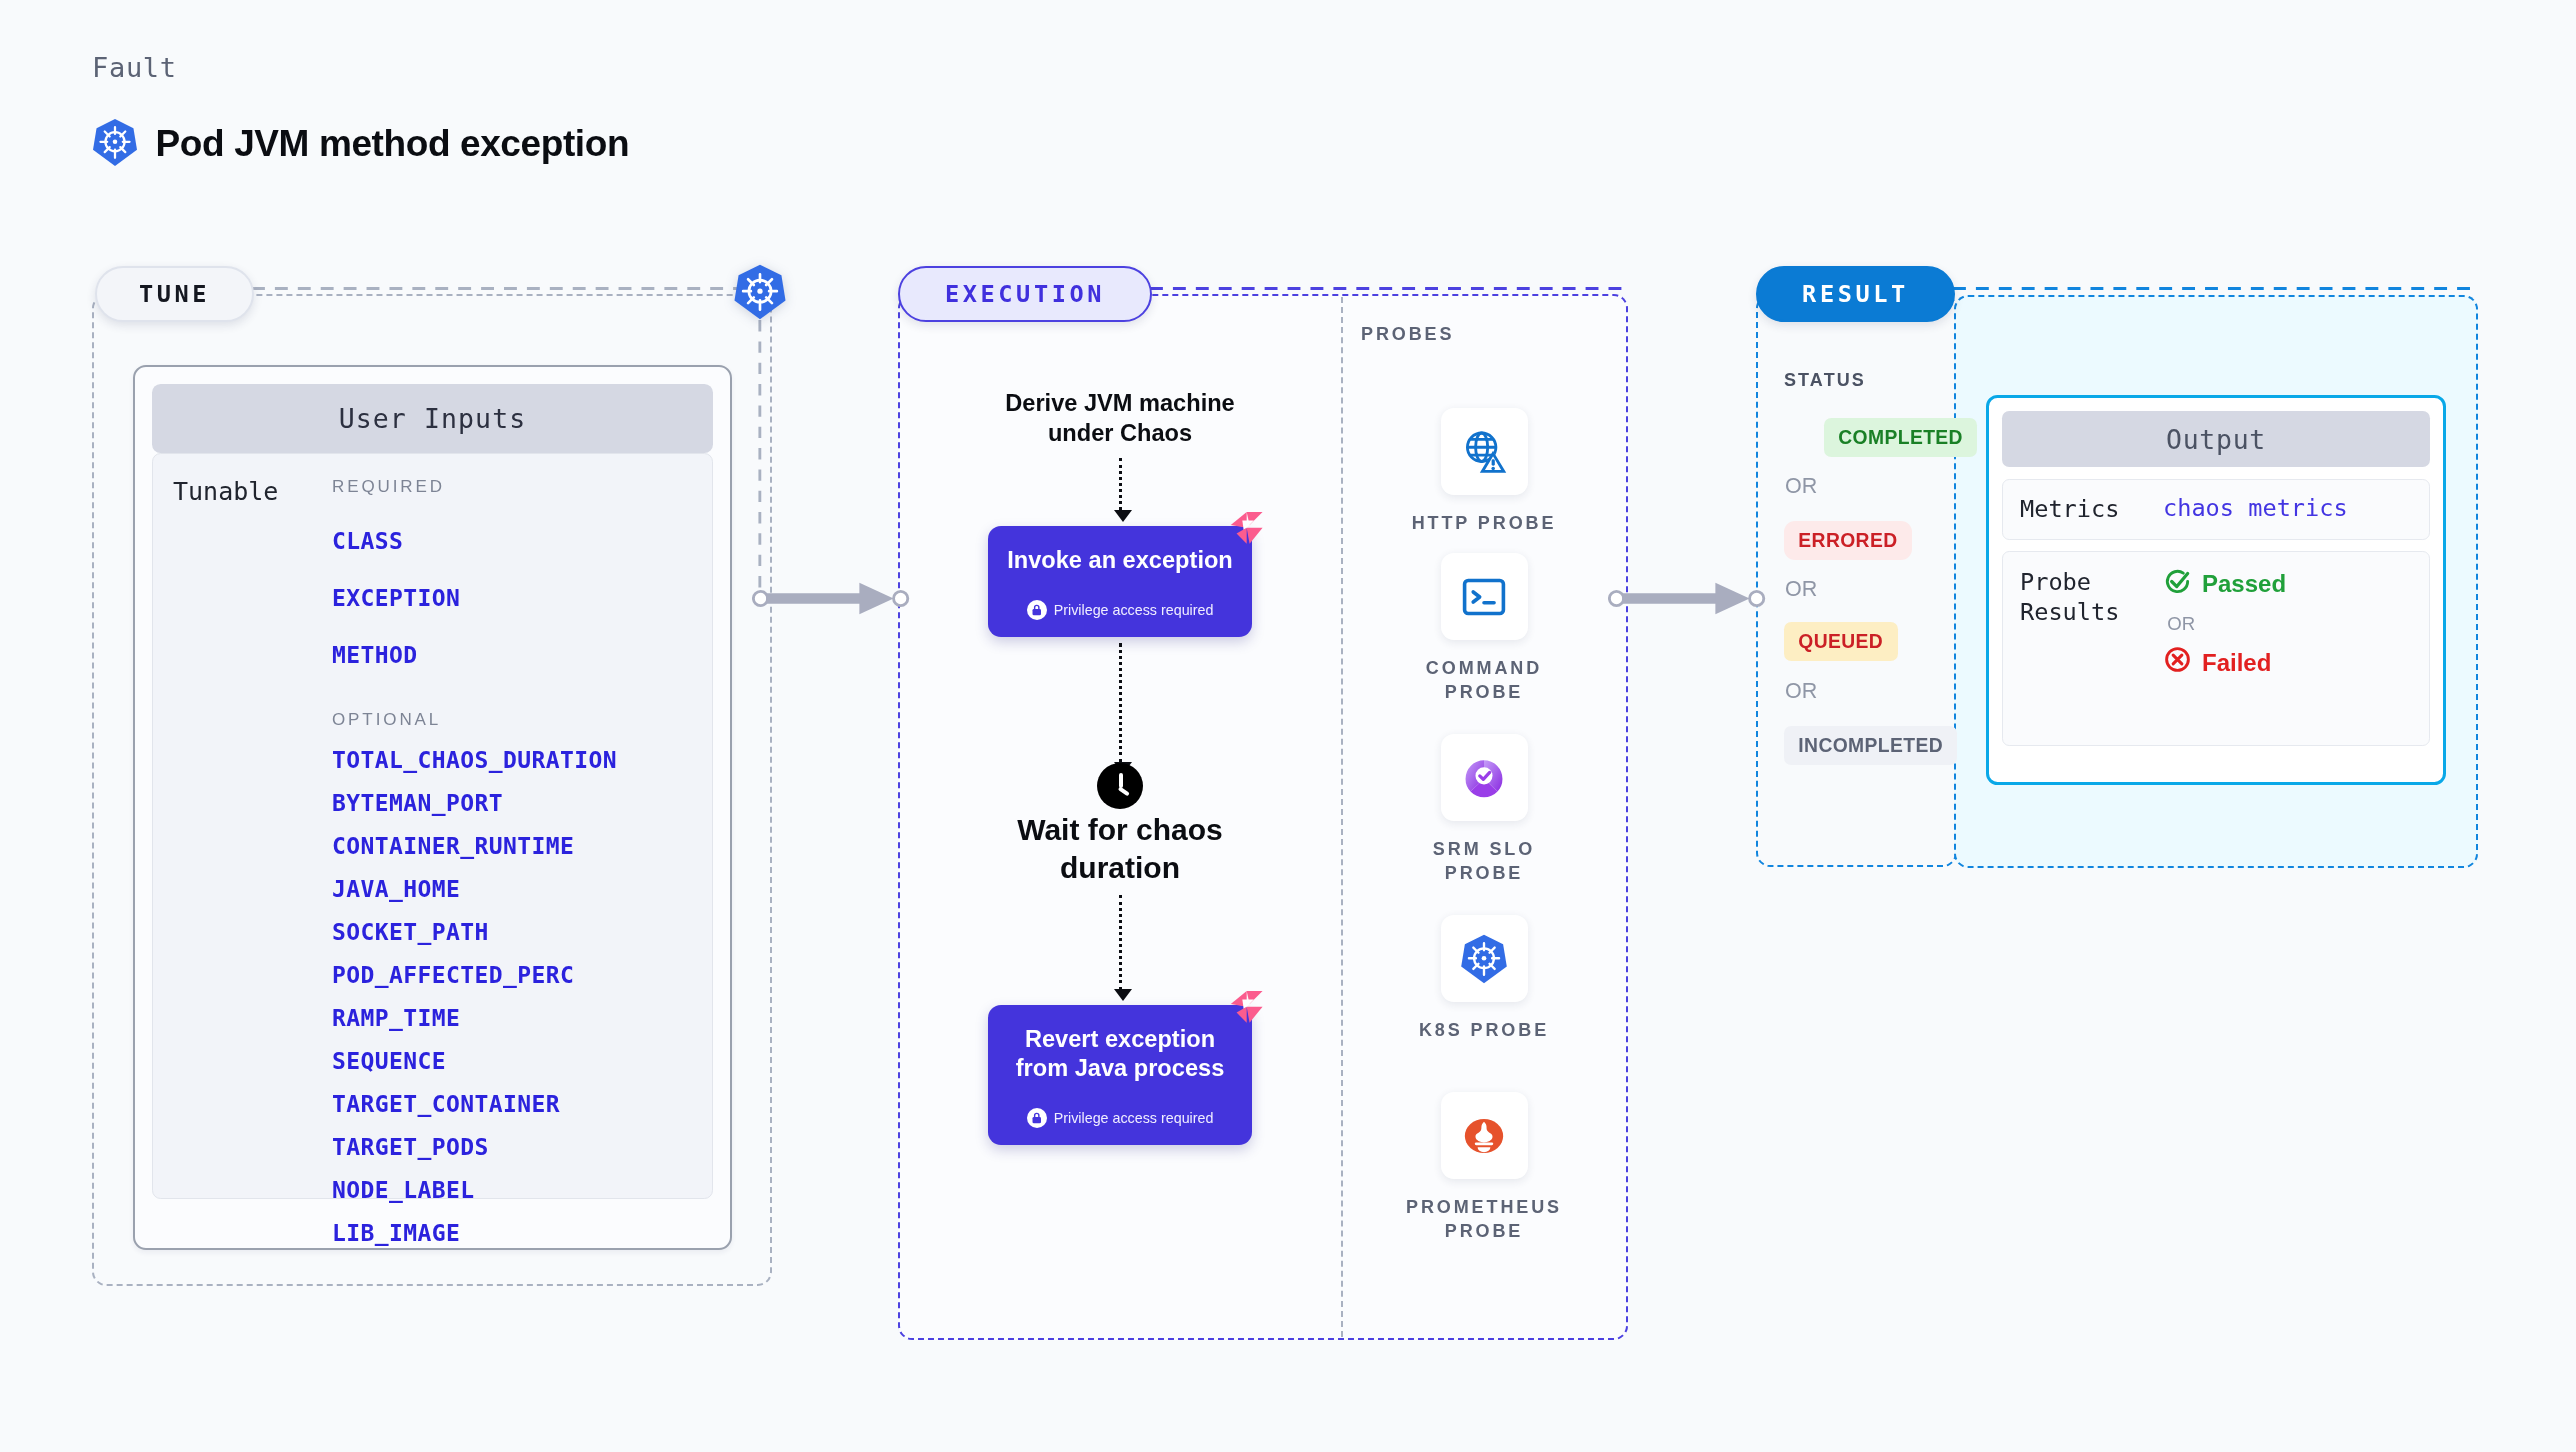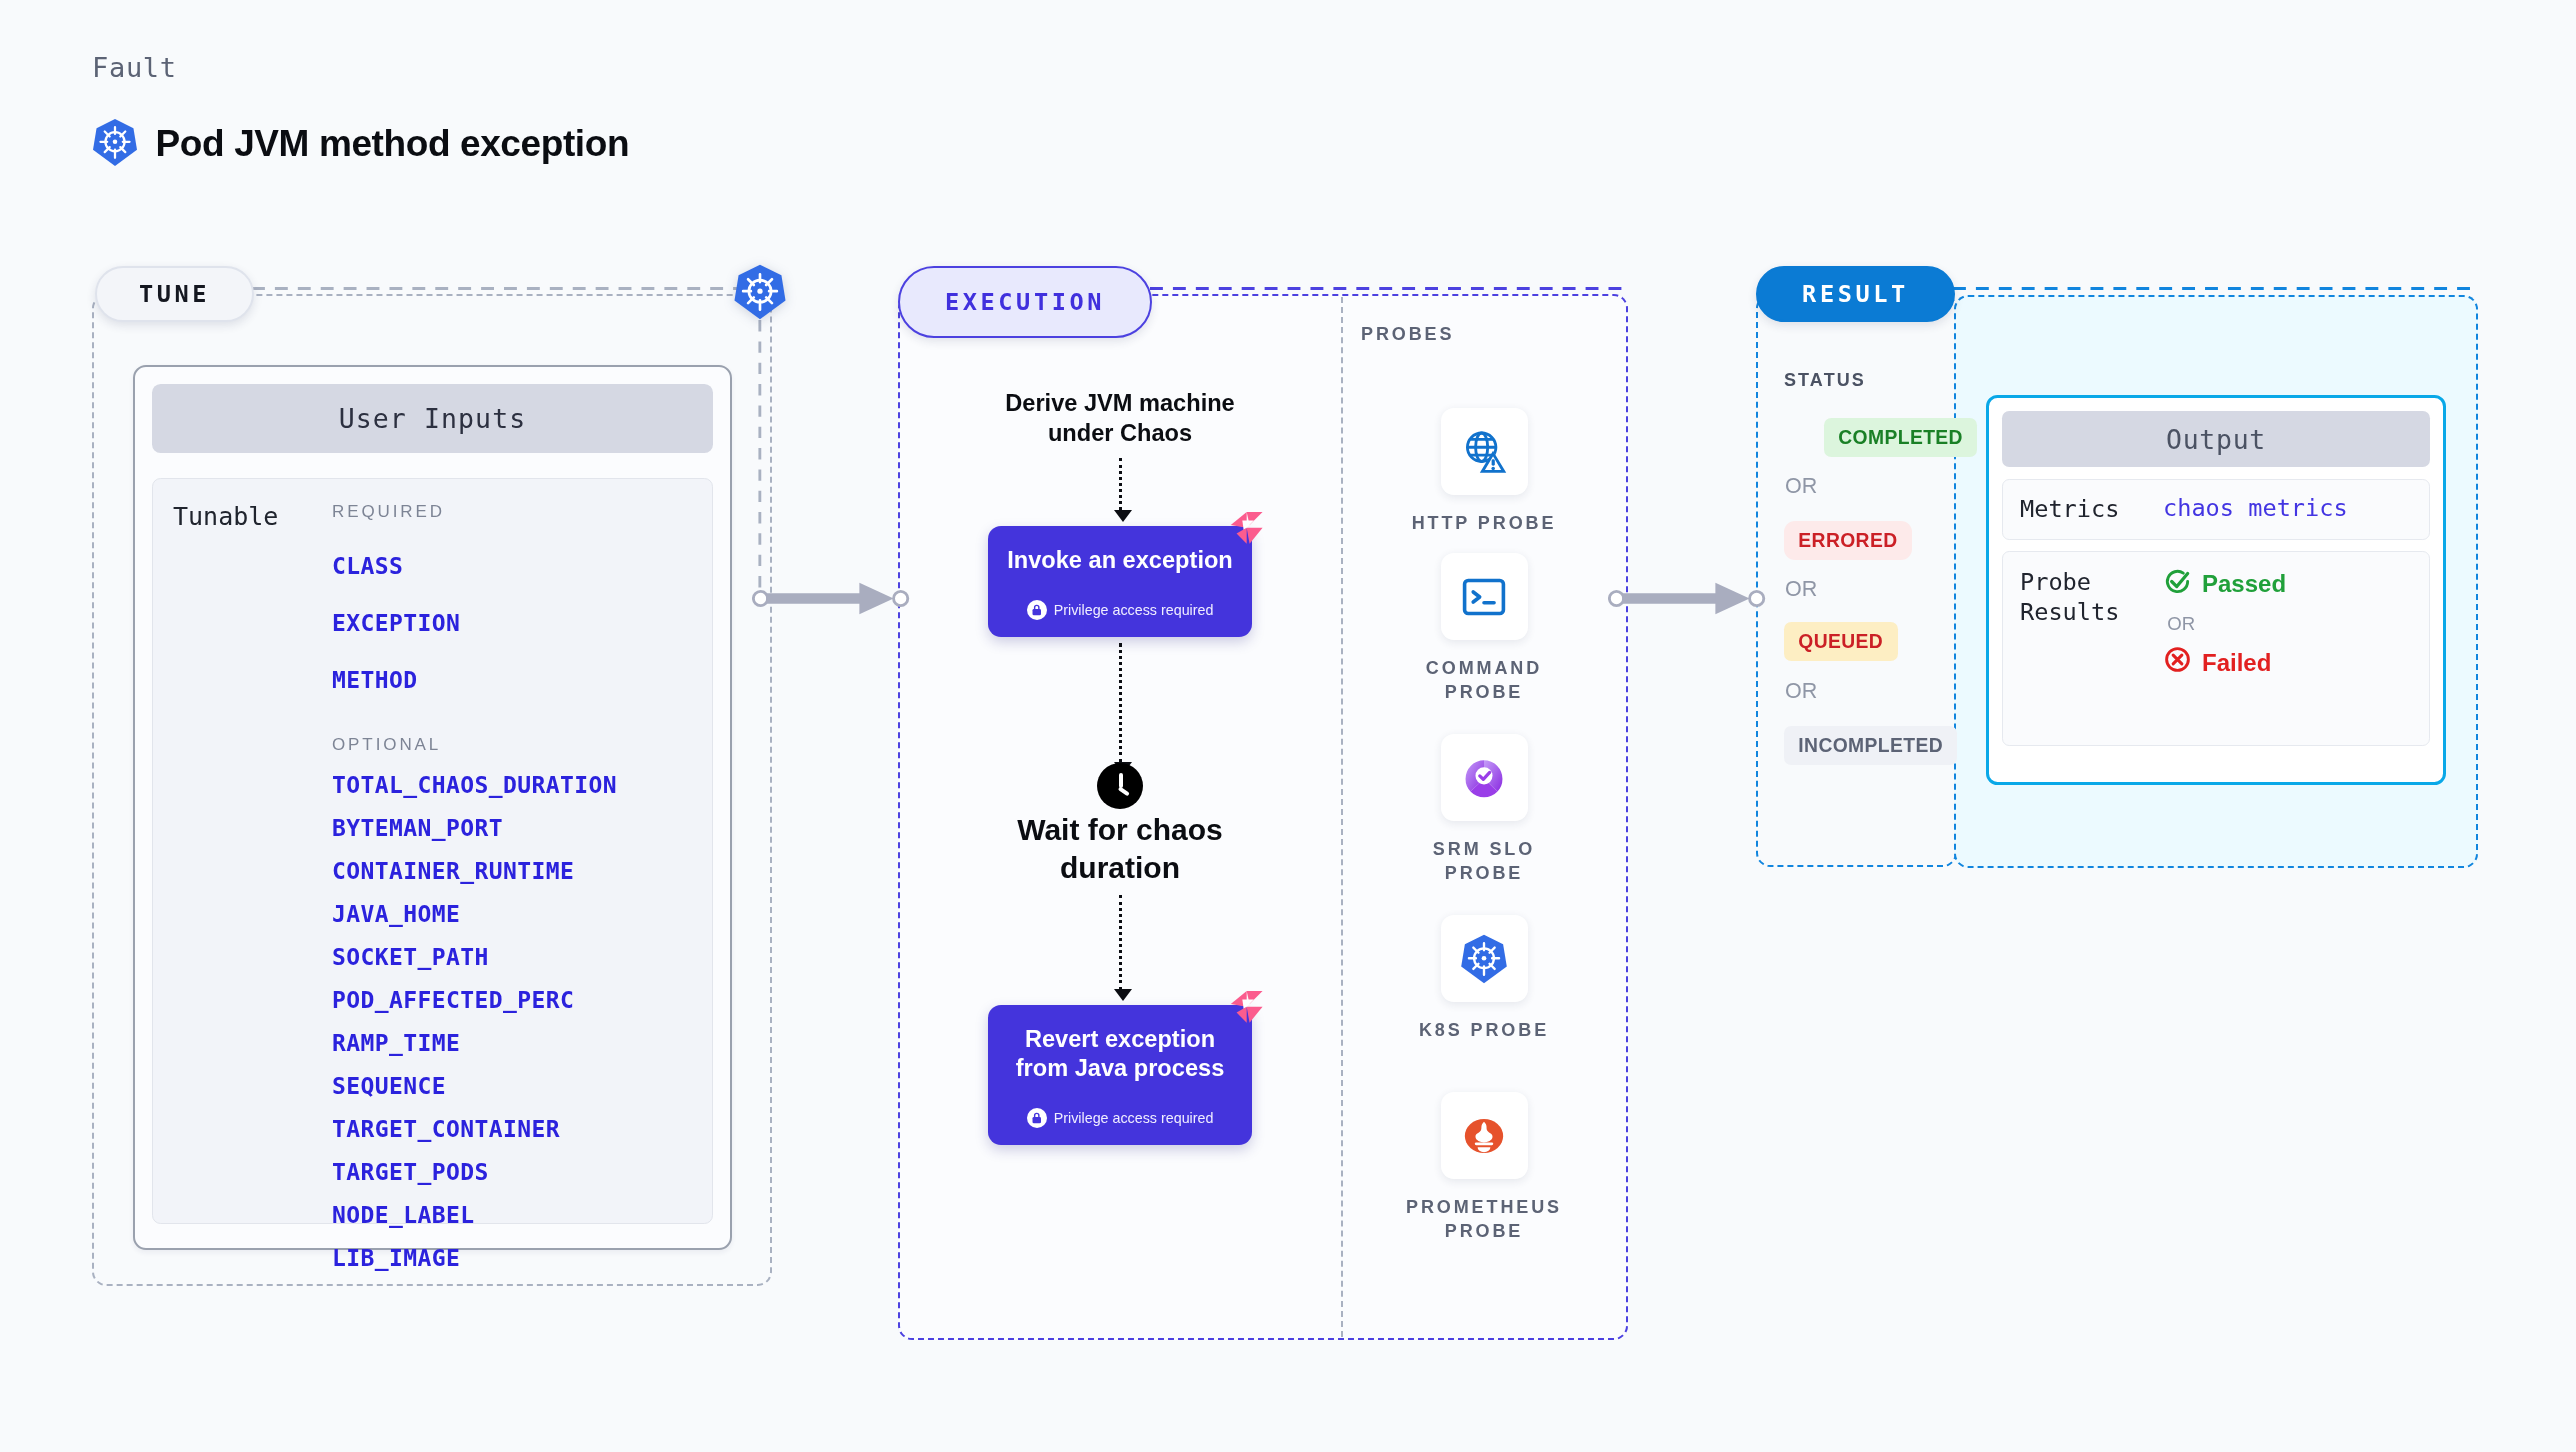--- a/index.html
+++ b/index.html
@@ -34,21 +34,21 @@
     font-family: "DejaVu Sans Mono", monospace;
     font-weight: bold; letter-spacing: 3.6px;
     box-shadow: 0 3.6px 10px rgba(30,40,80,.12);
   }
   .pill-tune {
     left: 95px; top: 266px; width: 159px; height: 56px;
     background: #f3f5f9; border: 2.1px solid #dfe3ec; color: #141720;
     font-size: 23.6px;
   }
   .pill-exec {
-    left: 898px; top: 266px; width: 254px; height: 72px;
+    left: 898px; top: 266px; width: 254px; height: 56px;
     background: #e8e9fd; border: 2.1px solid #4c41e0; color: #4030dd;
     font-size: 23.6px;
   }
   .pill-result {
     left: 1756px; top: 266px; width: 199px; height: 56px;
     background: #0b7bd4; border: 2.1px solid #0b7bd4; color: #ffffff;
     font-size: 23.6px;
   }
 
   
@@ -102,21 +102,21 @@
     box-shadow: 0 2.1px 5.7px rgba(30,40,80,.06);
   }
   .card-head {
     margin: 17px 17px 0 17px; height: 69px;
     background: #d5d8e3; border-radius: 8.6px;
     display: flex; align-items: center; justify-content: center;
     font-family: "DejaVu Sans Mono", monospace;
     font-size: 26.5px; color: #2c3040; letter-spacing: 1.1px;
   }
   .card-body {
-    margin: 25px 17px 17px 17px;
+    margin: 0 17px 17px 17px;
     height: 746px;
     background: #f2f4f9;
     border: 1.4px solid #e2e5ec;
     border-radius: 8.6px;
     display: flex;
     padding: 23px 0 0 0;
   }
   .tunable-label {
     width: 179px; padding-left: 20px;
     font-family: "DejaVu Sans Mono", monospace;

